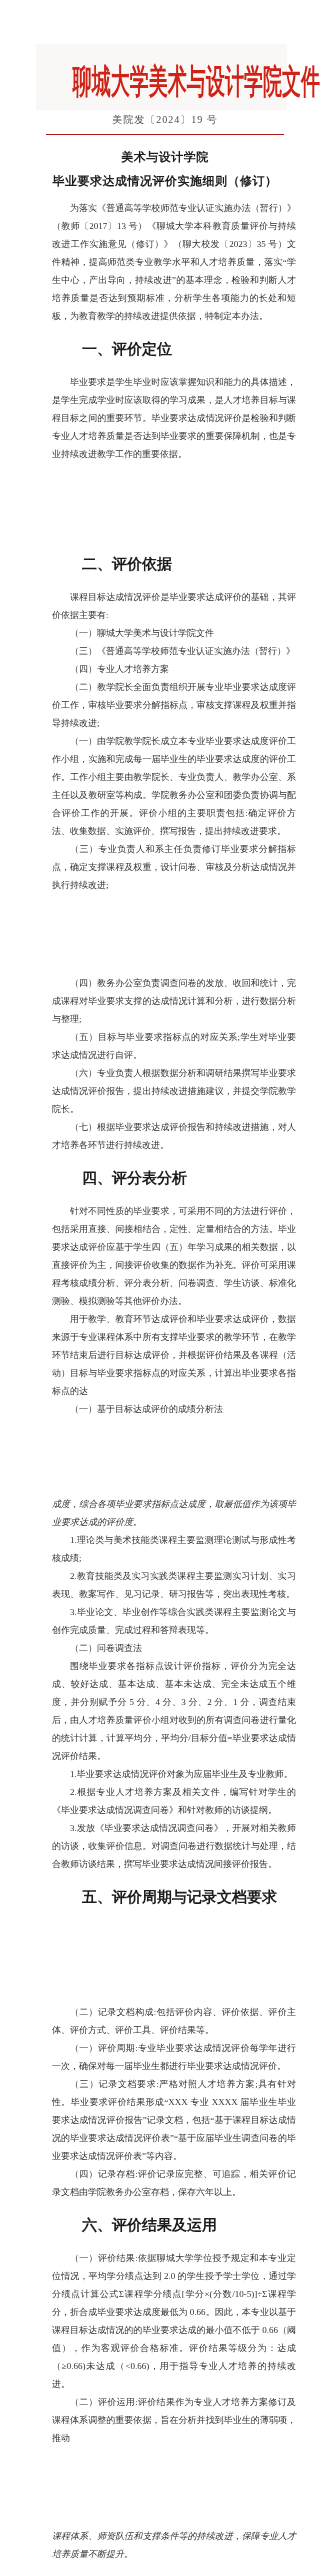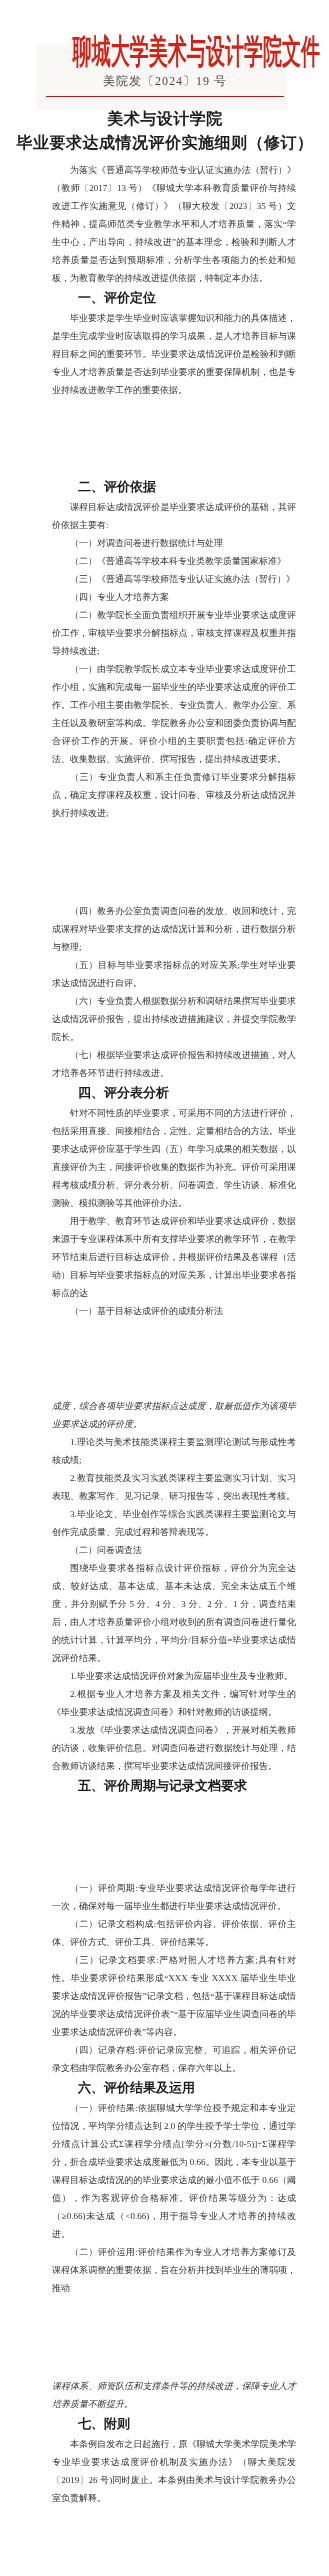--- a/index.html
+++ b/index.html
@@ -3,38 +3,38 @@
 <meta charset="utf-8">
 <style>
   html,body{margin:0;padding:0;}
   body{
     width:330px;height:2797px;position:relative;overflow:hidden;
     background:#ffffff;color:#2e2e2e;
     font-family:"Liberation Serif","DejaVu Serif",serif;
   }
   .page{position:relative;width:330px;height:2797px;}
   .scan-shade{position:absolute;top:44px;left:36px;width:251px;height:66px;background:#faf8f6;}
-  .head-area{position:relative;padding-top:31px;text-align:center;}
+  .head-area{position:relative;padding-top:61px;text-align:center;}
   .red-title{
     color:#cf2318;font-weight:bold;font-size:34px;line-height:42px;white-space:nowrap;
     transform:scaleX(0.56);transform-origin:50% 50%;letter-spacing:0px;
   }
-  .doc-number{margin-top:2px;font-size:12px;line-height:13.4px;color:#4a4a4a;letter-spacing:1px;}
+  .doc-number{margin-top:10px;font-size:10px;line-height:13.4px;color:#4a4a4a;letter-spacing:1px;}
   .red-rule{margin:7.2px auto 0 auto;width:238px;height:0;border-top:1.3px solid #b01a1a;}
   .doc-title{margin-top:10.3px;font-family:"Liberation Sans","DejaVu Sans",sans-serif;
-    font-weight:bold;color:#1d1d1d;font-size:16px;line-height:24px;letter-spacing:0.5px;}
+    font-weight:bold;color:#1d1d1d;font-size:12px;line-height:24px;letter-spacing:0.5px;}
   .content{
     padding:6.2px 34px 0 52px;text-align:justify;
     font-size:9px;line-height:18px;color:#2f2f2f;
   }
   .para{text-indent:2em;}
   .para.no-indent{text-indent:0;font-style:italic;}
   .sec-heading{
-    text-indent:2em;font-weight:bold;color:#1c1c1c;margin:2px 0;
-    font-family:"Liberation Sans","DejaVu Sans",sans-serif;font-size:13px;
+    text-indent:2em;font-weight:bold;color:#1c1c1c;margin:15px 0;
+    font-family:"Liberation Sans","DejaVu Sans",sans-serif;font-size:15px;
   }
   .page-gap{width:100%;}
 </style>
 </head>
 <body>
 
 <div class="page">
   <div class="scan-shade"></div>
 
   <div class="head-area">
@@ -48,22 +48,21 @@
   </div>
 
   <div class="content" id="content">
 
   <div class="para">为落实《普通高等学校师范专业认证实施办法（暂行）》（教师〔2017〕13 号）《聊城大学本科教育质量评价与持续改进工作实施意见（修订）》（聊大校发〔2023〕35 号）文件精神，提高师范类专业教学水平和人才培养质量，落实“学生中心，产出导向，持续改进”的基本理念，检验和判断人才培养质量是否达到预期标准，分析学生各项能力的长处和短板，为教育教学的持续改进提供依据，特制定本办法。</div>
       <div class="sec-heading">一、评价定位</div>
       <div class="para">毕业要求是学生毕业时应该掌握知识和能力的具体描述，是学生完成学业时应该取得的学习成果，是人才培养目标与课程目标之间的重要环节。毕业要求达成情况评价是检验和判断专业人才培养质量是否达到毕业要求的重要保障机制，也是专业持续改进教学工作的重要依据。</div>
       <div class="page-gap" style="height: 77px;"></div>
       <div class="sec-heading">二、评价依据</div>
       <div class="para">课程目标达成情况评价是毕业要求达成评价的基础，其评价依据主要有:</div>
-      <div class="para">（一）对调查问卷进行数据统计与处理</div>
-      <div class="para">（二）《普通高等学校本科专业类教学质量国家标准》</div>
+      <div class="para">（一）聊城大学美术与设计学院文件</div>
       <div class="para">（三）《普通高等学校师范专业认证实施办法（暂行）》</div>
       <div class="para">（四）专业人才培养方案</div>
       <div class="para">（二）教学院长全面负责组织开展专业毕业要求达成度评价工作，审核毕业要求分解指标点，审核支撑课程及权重并指导持续改进;</div>
       <div class="para">（一）由学院教学院长成立本专业毕业要求达成度评价工作小组，实施和完成每一届毕业生的毕业要求达成度的评价工作。工作小组主要由教学院长、专业负责人、教学办公室、系主任以及教研室等构成。学院教务办公室和团委负责协调与配合评价工作的开展。评价小组的主要职责包括:确定评价方法、收集数据、实施评价、撰写报告，提出持续改进要求。</div>
       <div class="para">（三）专业负责人和系主任负责修订毕业要求分解指标点，确定支撑课程及权重，设计问卷、审核及分析达成情况并执行持续改进;</div>
       <div class="page-gap" style="height: 80px;"></div>
       <div class="para">（四）教务办公室负责调查问卷的发放、收回和统计，完成课程对毕业要求支撑的达成情况计算和分析，进行数据分析与整理;</div>
       <div class="para">（五）目标与毕业要求指标点的对应关系;学生对毕业要求达成情况进行自评。</div>
       <div class="para">（六）专业负责人根据数据分析和调研结果撰写毕业要求达成情况评价报告，提出持续改进措施建议，并提交学院教学院长。</div>
       <div class="para">（七）根据毕业要求达成评价报告和持续改进措施，对人才培养各环节进行持续改进。</div>
@@ -76,22 +75,22 @@
       <div class="para">1.理论类与美术技能类课程主要监测理论测试与形成性考核成绩;</div>
       <div class="para">2.教育技能类及实习实践类课程主要监测实习计划、实习表现、教案写作、见习记录、研习报告等，突出表现性考核。</div>
       <div class="para">3.毕业论文、毕业创作等综合实践类课程主要监测论文与创作完成质量、完成过程和答辩表现等。</div>
       <div class="para">（二）问卷调查法</div>
       <div class="para">围绕毕业要求各指标点设计评价指标，评价分为完全达成、较好达成、基本达成、基本未达成、完全未达成五个维度，并分别赋予分 5 分、4 分、3 分、2 分、1 分，调查结束后，由人才培养质量评价小组对收到的所有调查问卷进行量化的统计计算，计算平均分，平均分/目标分值=毕业要求达成情况评价结果。</div>
       <div class="para">1.毕业要求达成情况评价对象为应届毕业生及专业教师。</div>
       <div class="para">2.根据专业人才培养方案及相关文件，编写针对学生的《毕业要求达成情况调查问卷》和针对教师的访谈提纲。</div>
       <div class="para">3.发放《毕业要求达成情况调查问卷》，开展对相关教师的访谈，收集评价信息。对调查问卷进行数据统计与处理，结合教师访谈结果，撰写毕业要求达成情况间接评价报告。</div>
       <div class="sec-heading">五、评价周期与记录文档要求</div>
       <div class="page-gap" style="height: 82px;"></div>
+      <div class="para">（二）记录文档构成:包括评价内容、评价依据、评价主体、评价方式、评价工具、评价结果等。</div>
       <div class="para">（一）评价周期:专业毕业要求达成情况评价每学年进行一次，确保对每一届毕业生都进行毕业要求达成情况评价。</div>
-      <div class="para">（二）记录文档构成:包括评价内容、评价依据、评价主体、评价方式、评价工具、评价结果等。</div>
       <div class="para">（三）记录文档要求:严格对照人才培养方案;具有针对性。毕业要求评价结果形成“XXX 专业 XXXX 届毕业生毕业要求达成情况评价报告”记录文档，包括“基于课程目标达成情况的毕业要求达成情况评价表”“基于应届毕业生调查问卷的毕业要求达成情况评价表”等内容。</div>
       <div class="para">（四）记录存档:评价记录应完整、可追踪，相关评价记录文档由学院教务办公室存档，保存六年以上。</div>
       <div class="sec-heading">六、评价结果及运用</div>
       <div class="para">（一）评价结果:依据聊城大学学位授予规定和本专业定位情况，平均学分绩点达到 2.0 的学生授予学士学位，通过学分绩点计算公式Σ课程学分绩点[学分×(分数/10-5)]÷Σ课程学分，折合成毕业要求达成度最低为 0.66。因此，本专业以基于课程目标达成情况的的毕业要求达成的最小值不低于 0.66（阈值），作为客观评价合格标准。评价结果等级分为：达成（≥0.66)未达成（&lt;0.66)，用于指导专业人才培养的持续改进。</div>
       <div class="para">（二）评价运用:评价结果作为专业人才培养方案修订及课程体系调整的重要依据，旨在分析并找到毕业生的薄弱项，推动</div>
       <div class="page-gap" style="height: 80px;"></div>
       <div class="para no-indent">课程体系、师资队伍和支撑条件等的持续改进，保障专业人才培养质量不断提升。</div>
       <div class="sec-heading">七、附则</div>
       <div class="para">本条例自发布之日起施行，原《聊城大学美术学院美术学专业毕业要求达成度评价机制及实施办法》（聊大美院发〔2019〕26 号)同时废止。本条例由美术与设计学院教务办公室负责解释。</div>
     </div>

